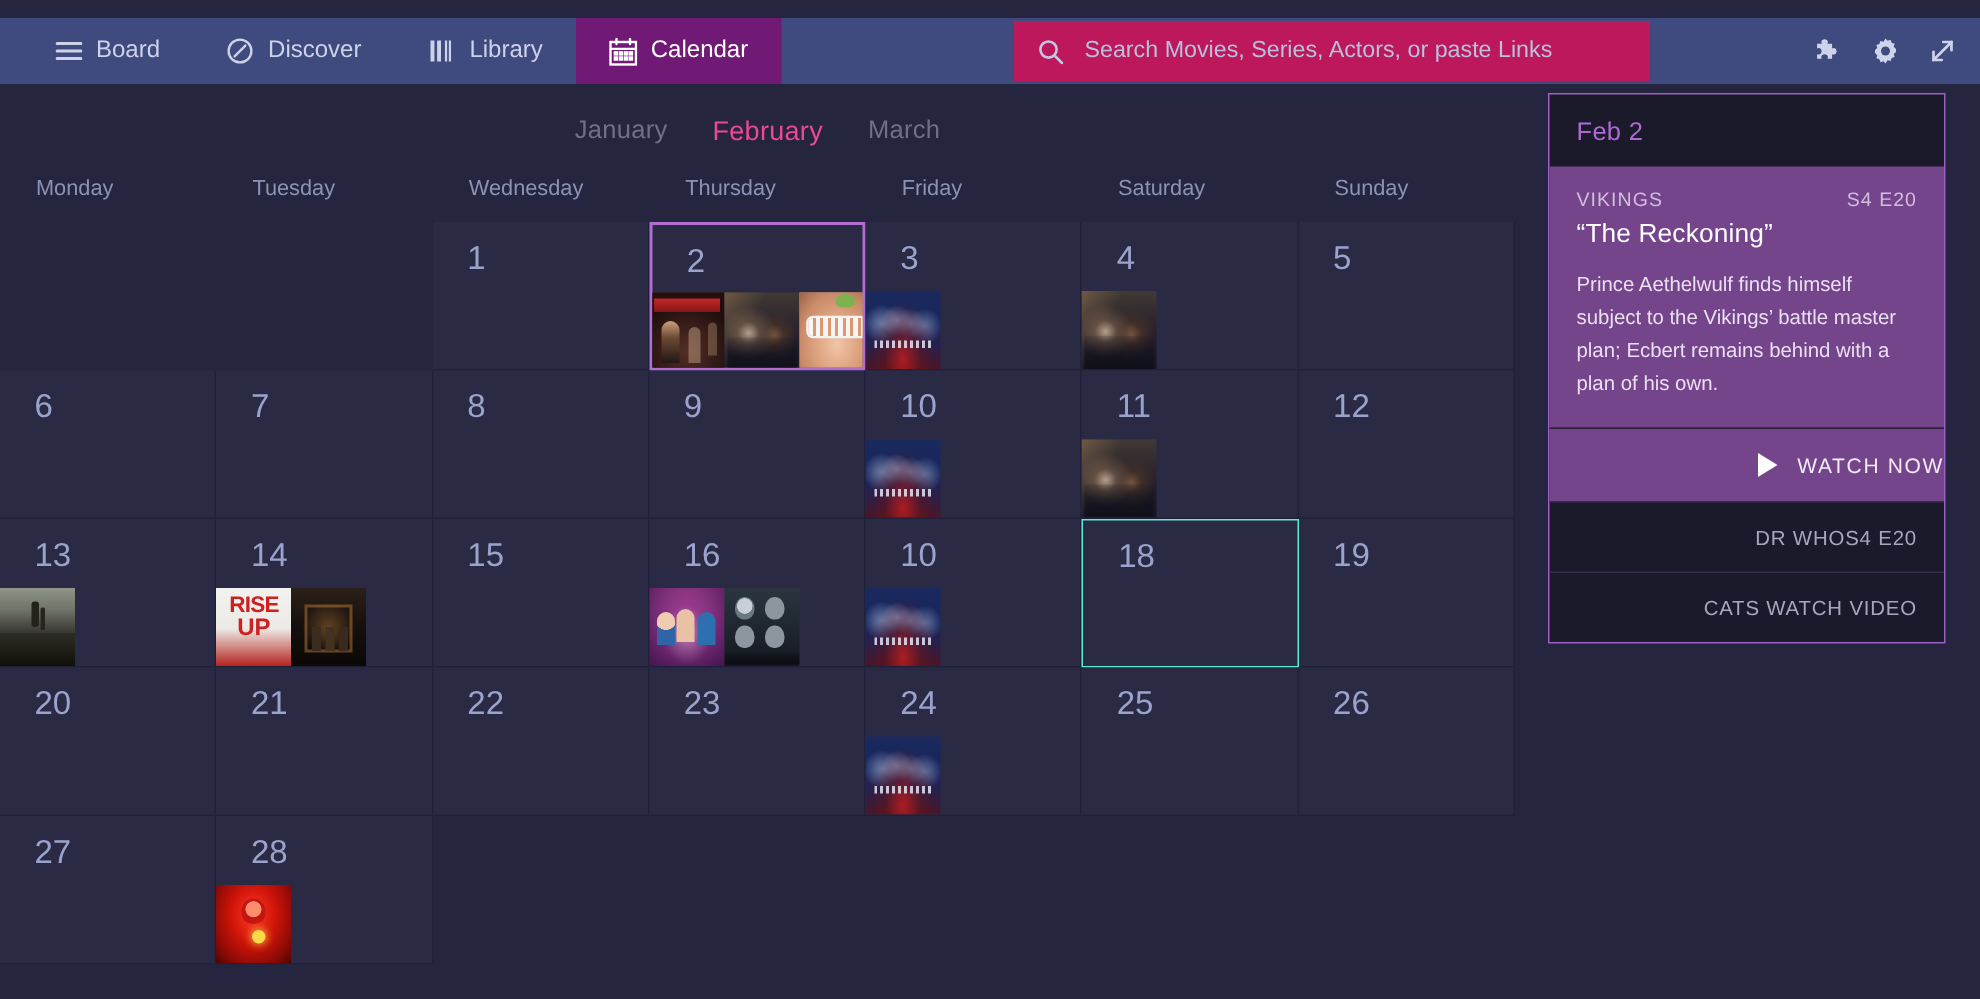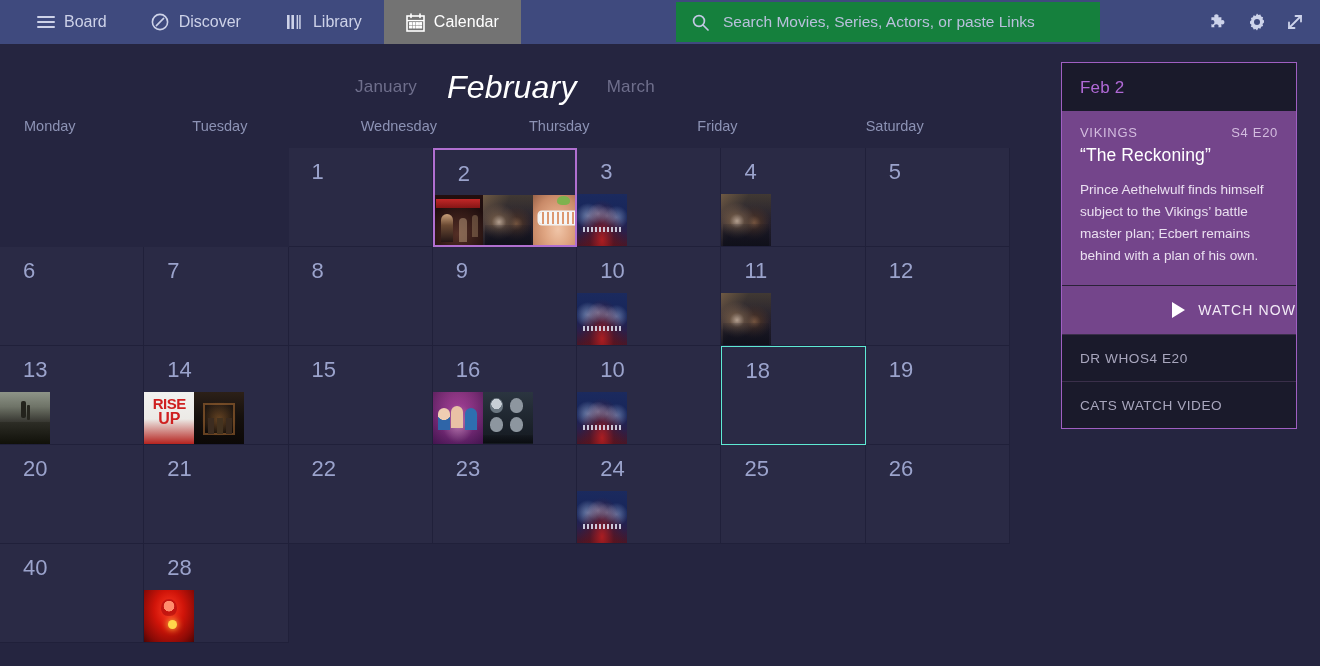--- a/index.html
+++ b/index.html
@@ -18,21 +18,21 @@
   #app {
     position: relative;
     width: 1320px;
     height: 666px;
     background: #252540;
   }
 
   
   .topbar {
     position: absolute;
-    left: 0; top: 0;
+    left: 0; top: 12px;
     width: 1320px;
     height: 44px;
     background: #3f4a7e;
     display: flex;
     align-items: stretch;
   }
   .nav-tabs {
     display: flex;
     align-items: stretch;
     height: 44px;
@@ -44,39 +44,39 @@
     padding: 0 22px;
     height: 44px;
     box-sizing: border-box;
     color: #cdd2e8;
     font-size: 16px;
     cursor: pointer;
     white-space: nowrap;
   }
   .nav-tab:first-child { padding-left: 36px; }
   .nav-tab.active {
-    background: #737373;
+    background: #701a75;
     color: #ffffff;
   }
   .nav-tab .tab-ico {
     display: inline-flex;
     width: 19px; height: 19px;
     align-items: center;
     justify-content: center;
     flex: 0 0 auto;
   }
   .nav-tab.active .tab-ico svg { stroke: #ffffff; fill: #ffffff; }
 
   .search-wrap {
     position: absolute;
     left: 676px;
     top: 2px;
     width: 424px;
     height: 40px;
-    background: #15803d;
+    background: #be185d;
     display: flex;
     align-items: center;
     padding: 0 0 0 16px;
     box-sizing: border-box;
   }
   .search-ico { flex: 0 0 auto; margin-right: 12px; display:flex; }
   .search-input {
     border: none;
     background: transparent;
     outline: none;
@@ -113,25 +113,24 @@
     justify-content: center;
     gap: 30px;
   }
   .month-prev, .month-next {
     font-size: 17px;
     color: #6f6f8c;
     cursor: pointer;
     letter-spacing: .2px;
   }
   .month-cur {
-    font-size: 32px;
-    color: #ffffff;
+    font-size: 18px;
+    color: #ec4899;
     cursor: pointer;
     letter-spacing: .2px;
-    font-style: italic;
   }
 
   
   .weekdays {
     position: absolute;
     left: 0; top: 118px;
     width: 1010px;
     height: 28px;
     display: flex;
   }
@@ -359,21 +358,20 @@
   
   .sidebar {
     position: absolute;
     left: 1032px;
     top: 62px;
     width: 265px;
   }
   .card {
     background: #1a1a2b;
     margin-bottom: 22px;
-    margin-left: 29px;
   }
   .card.accent {
     border: 1px solid #a05fc2;
     box-sizing: border-box;
   }
   .card-head {
     padding: 15px 18px 13px 18px;
     font-size: 17px;
     color: #b069d6;
     letter-spacing: .2px;
@@ -420,21 +418,21 @@
   }
   .watch-now .wn-label {
     font-size: 14px;
     color: #f2eaf6;
     letter-spacing: 1.1px;
   }
   .ep-row {
     height: 46px;
     display: flex;
     align-items: center;
-    justify-content: flex-start;
+    justify-content: flex-end;
     padding: 0 18px;
     font-size: 13.6px;
     color: #a8a6bd;
     letter-spacing: .55px;
     border-top: 1px solid #3a2f4a;
     cursor: pointer;
   }
   .ep-row:first-of-type { border-top: none; }
   .ep-row .ep-code { color: #a8a6bd; }
   .card.plain { padding-bottom: 108px; }
@@ -547,20 +545,21 @@
     <span class="month-next">March</span>
   </div>
 
   <div class="weekdays">
     <div class="weekday">Monday</div>
     <div class="weekday">Tuesday</div>
     <div class="weekday">Wednesday</div>
     <div class="weekday">Thursday</div>
     <div class="weekday">Friday</div>
     <div class="weekday">Saturday</div>
+    <div class="weekday">Sunday</div>
   </div>
 
   <div class="cal-grid" id="cal-grid">
       <div class="cell blank"></div>
       <div class="cell blank"></div>
       <div class="cell">
         <div class="daynum">1</div>
       </div>
       <div class="cell selected">
         <div class="daynum">2</div>
@@ -665,21 +664,21 @@
           <div class="thumb art-supernatural"></div>
         </div>
       </div>
       <div class="cell">
         <div class="daynum">25</div>
       </div>
       <div class="cell">
         <div class="daynum">26</div>
       </div>
       <div class="cell">
-        <div class="daynum">40</div>
+        <div class="daynum">27</div>
       </div>
       <div class="cell">
         <div class="daynum">28</div>
         <div class="thumbs">
           <div class="thumb art-flash"></div>
         </div>
       </div>
       <div class="cell blank"></div>
       <div class="cell blank"></div>
       <div class="cell blank"></div>

